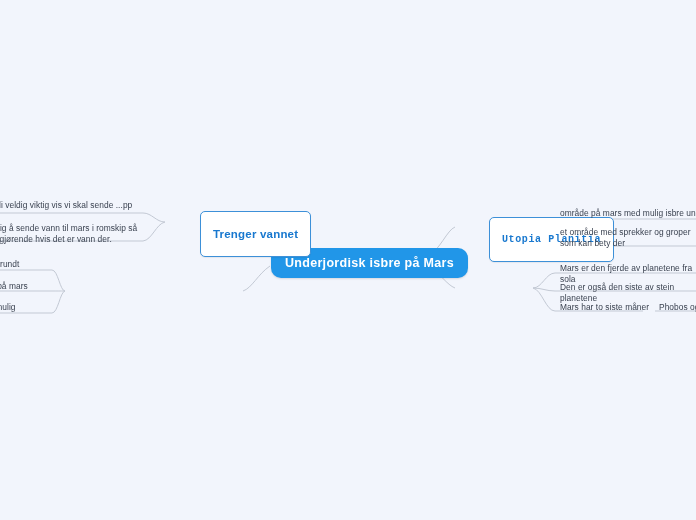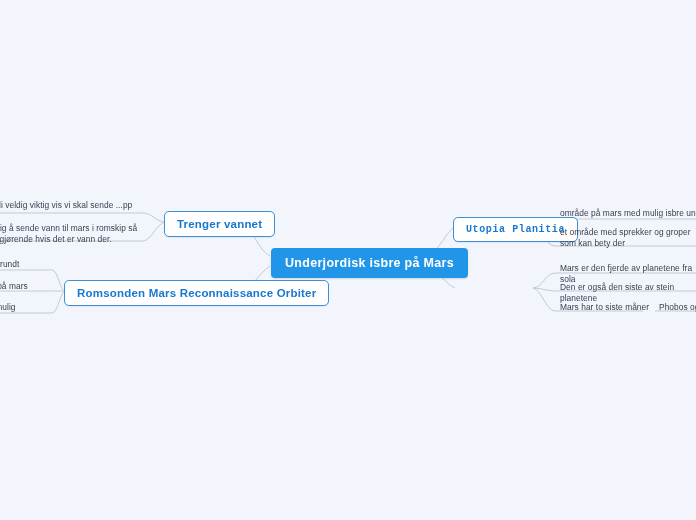--- a/index.html
+++ b/index.html
@@ -31,40 +31,41 @@
   }
   .node {
     position: absolute;
     box-sizing: border-box;
     white-space: nowrap;
   }
   
   .root-node {
     background: #2196e8;
     color: #ffffff;
-    border-radius: 4px;
+    border-radius: 10px;
     font-weight: bold;
     font-size: 12.5px;
     letter-spacing: 0.3px;
     padding: 8px 14px;
     text-align: center;
     box-shadow: 0 1px 2px rgba(0,0,0,0.12);
   }
   
   .branch-node {
     background: #ffffff;
     border: 1.6px solid #3d90d8;
     border-radius: 5px;
     color: #1878cf;
     font-weight: bold;
     font-size: 11.5px;
     letter-spacing: 0.2px;
-    padding: 6px 12px;
+    padding: 16px 12px;
     text-align: left;
     box-shadow: 0 1px 1px rgba(0,0,0,0.06);
+    margin-left: 36px;
   }
   .branch-node.mono {
     font-family: "Liberation Mono", "DejaVu Sans Mono", monospace;
     font-size: 10px;
     letter-spacing: 0.6px;
   }
   
   .leaf-node {
     color: #3a4250;
     font-size: 8.4px;
@@ -127,21 +128,20 @@
   <div class="node branch-node" style="left:164px; top:211px;">Trenger vannet</div>
 
   <div class="node leaf-node" style="left:-43px; top:199px; width:186px;">
     <span class="leaf-text">...ars kan bli veldig viktig vis vi skal sende ...pp dit</span>
   </div>
 
   <div class="node leaf-node" style="left:-43px; top:222px; width:186px;">
     <span class="leaf-text">...g vanskelig å sende vann til mars i romskip så ...t være avgjørende hvis det er vann der.</span>
   </div>
 
-  <div class="node branch-node" style="left:64px; top:280px;">Romsonden Mars Reconnaissance Orbiter</div>
 
   <div class="node leaf-node" style="left:-26px; top:258px; width:78px;">
     <span class="leaf-text">...rkler rundt</span>
   </div>
 
   <div class="node leaf-node" style="left:-26px; top:280px; width:78px;">
     <span class="leaf-text">...ken på mars</span>
   </div>
 
   <div class="node leaf-node" style="left:-26px; top:301px; width:78px;">

